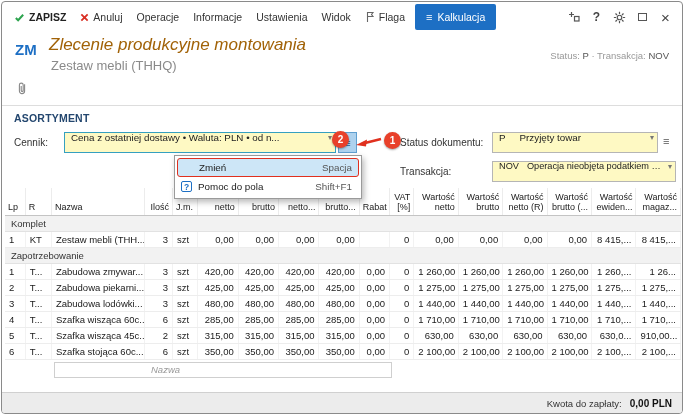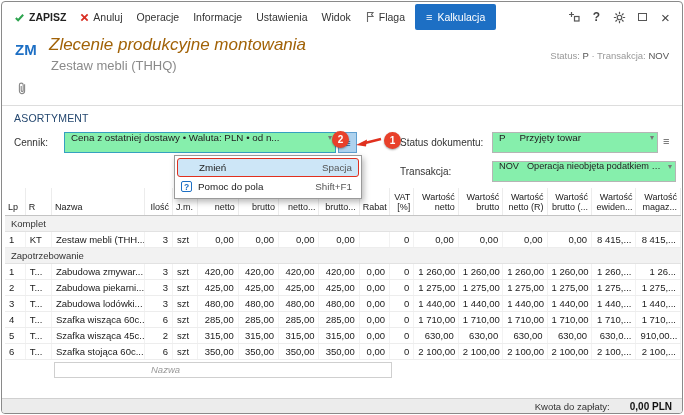--- a/index.html
+++ b/index.html
@@ -29,26 +29,26 @@
 .doc-status b{font-weight:normal;color:#555}
 
 
 .tab-bar{height:27px;display:flex;align-items:flex-end;padding-left:12px;border-bottom:1px solid #ddd;flex:0 0 auto}
 .tab{font-size:10.5px;color:#777;padding:6px 2px 6px;margin-right:22px;border-bottom:3px solid transparent}
 .tab.active{color:#1d6fc4;font-weight:bold;border-bottom-color:#1d6fc4}
 .clip{margin:0 0 6px 2px}
 
 
 .section-bar{height:23px;display:flex;align-items:center;padding-left:12px;flex:0 0 auto}
-.section-title{font-size:10.5px;font-weight:normal;color:#24476f;letter-spacing:.2px}
+.section-title{font-size:10.5px;font-weight:bold;color:#24476f;letter-spacing:.2px}
 
 
 .controls{position:relative;height:59px;flex:0 0 auto;font-size:10px;color:#333}
 .ctl-label{position:absolute;top:8px}
-.combo{position:absolute;height:21px;border:1px solid #b5b5b5;background:#86efac;display:flex;align-items:center;padding:0 14px 11px 6px;overflow:hidden;white-space:nowrap}
+.combo{position:absolute;height:21px;border:1px solid #b5b5b5;background:#fef9c3;display:flex;align-items:center;padding:0 14px 11px 6px;overflow:hidden;white-space:nowrap}
 .combo .chev{position:absolute;right:3px;color:#777;font-size:8px}
 .cennik-combo{left:62px;top:3px;width:272px;border-color:#35a0c0;font-size:9.8px}
 .hamb-btn{position:absolute;left:336px;top:3px;width:19px;height:21px;background:#aed2ee;border:1px solid #5f9fd0;display:flex;align-items:center;justify-content:center;font-size:11px;color:#1a5c96}
 .status-label{left:398px;top:8px}
 .status-combo{left:490px;top:3px;width:166px;font-size:9.8px;gap:14px}
 .combo-code{color:#222}
 .combo-val{color:#222;overflow:hidden;text-overflow:ellipsis}
 .menu-mini{position:absolute;left:661px;top:6px;font-size:11px;color:#555}
 .trans-label{left:398px;top:37px}
 .trans-combo{left:490px;top:32px;width:184px;font-size:9.2px;gap:8px}
@@ -76,21 +76,21 @@
 th.h-r{text-align:right}
 td{font-size:9.5px;padding:1px 4px;border-bottom:1px solid #ededed;border-right:1px solid #f2f2f2;white-space:nowrap;overflow:hidden;color:#1a1a1a;height:16px}
 .c-r{text-align:right}
 .c-l{text-align:left}
 tr.group-row td{background:#f2f2f2;color:#333;padding:2px 6px;border-bottom:1px solid #e2e2e2;height:14px}
 .entry-row{position:relative;height:20px;margin:1px 3px 0}
 .entry-box{position:absolute;left:49px;top:1px;width:338px;height:16px;border:1px solid #cfcfcf;display:flex;align-items:center}
 .entry-placeholder{font-style:italic;color:#999;font-size:9.5px;padding-left:96px}
 
 
-.footer{height:15px;background:#ececec;border-top:1px solid #d0d0d0;display:flex;align-items:center;justify-content:flex-end;gap:20px;padding-right:10px;flex:0 0 auto}
+.footer{height:21px;background:#ececec;border-top:1px solid #d0d0d0;display:flex;align-items:center;justify-content:flex-end;gap:8px;padding-right:10px;flex:0 0 auto}
 .footer-label{font-size:9.5px;color:#333}
 .footer-value{font-size:10px;font-weight:bold;color:#111}
 </style>
 </head>
 <body>
 
 <div class="window">
 
   <div class="toolbar">
     <div class="tb-item strong">

